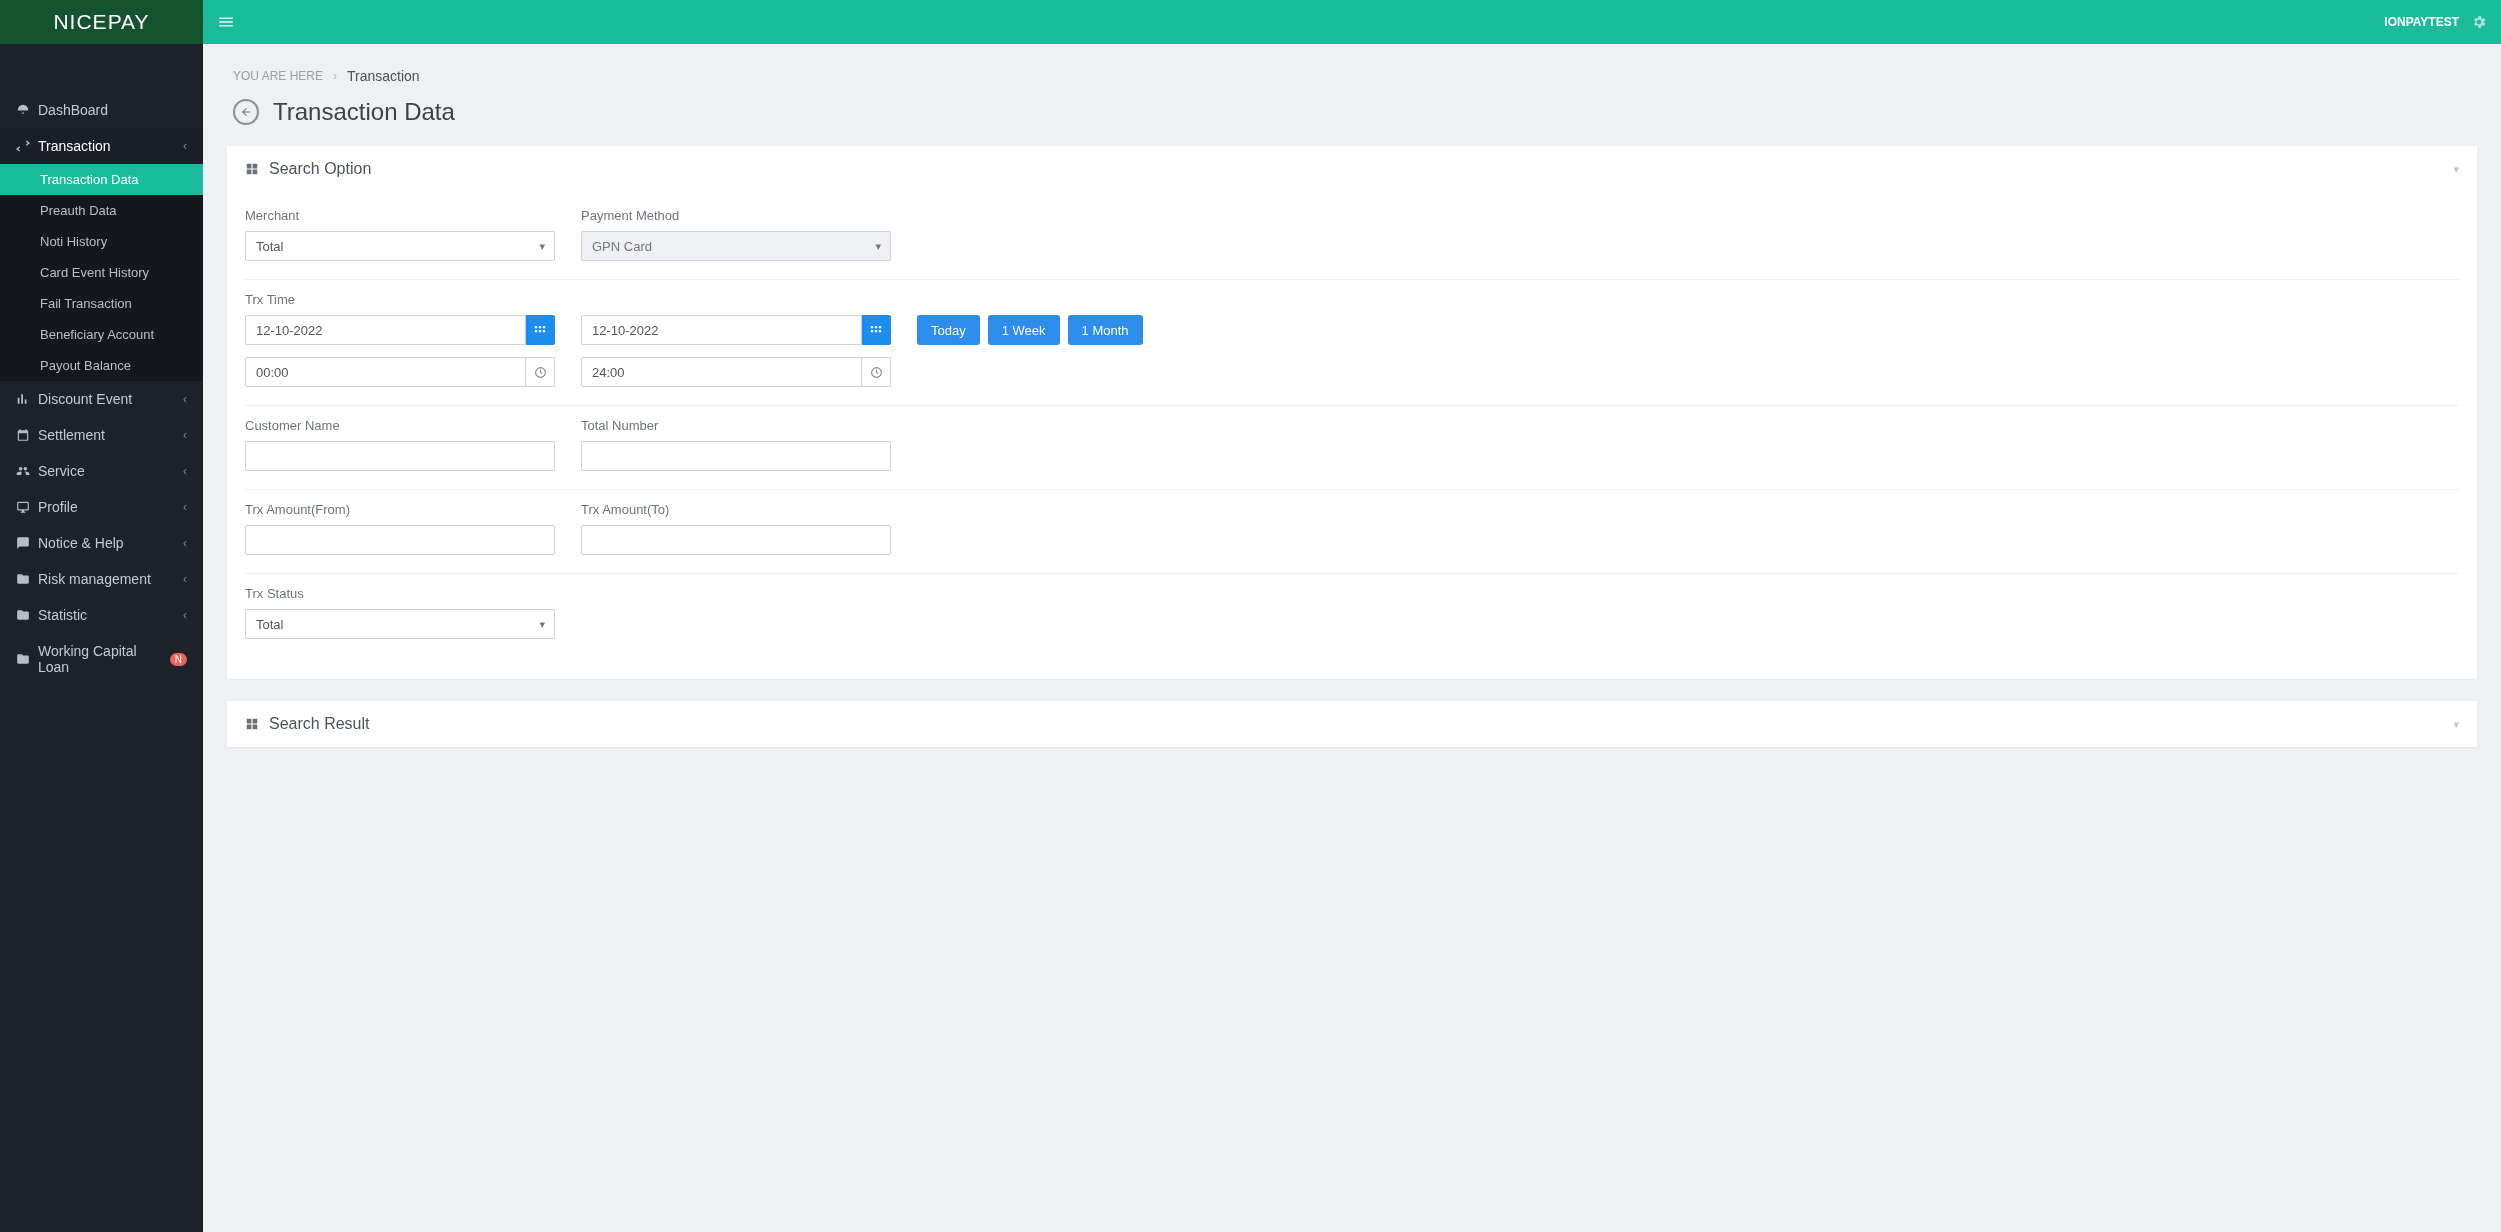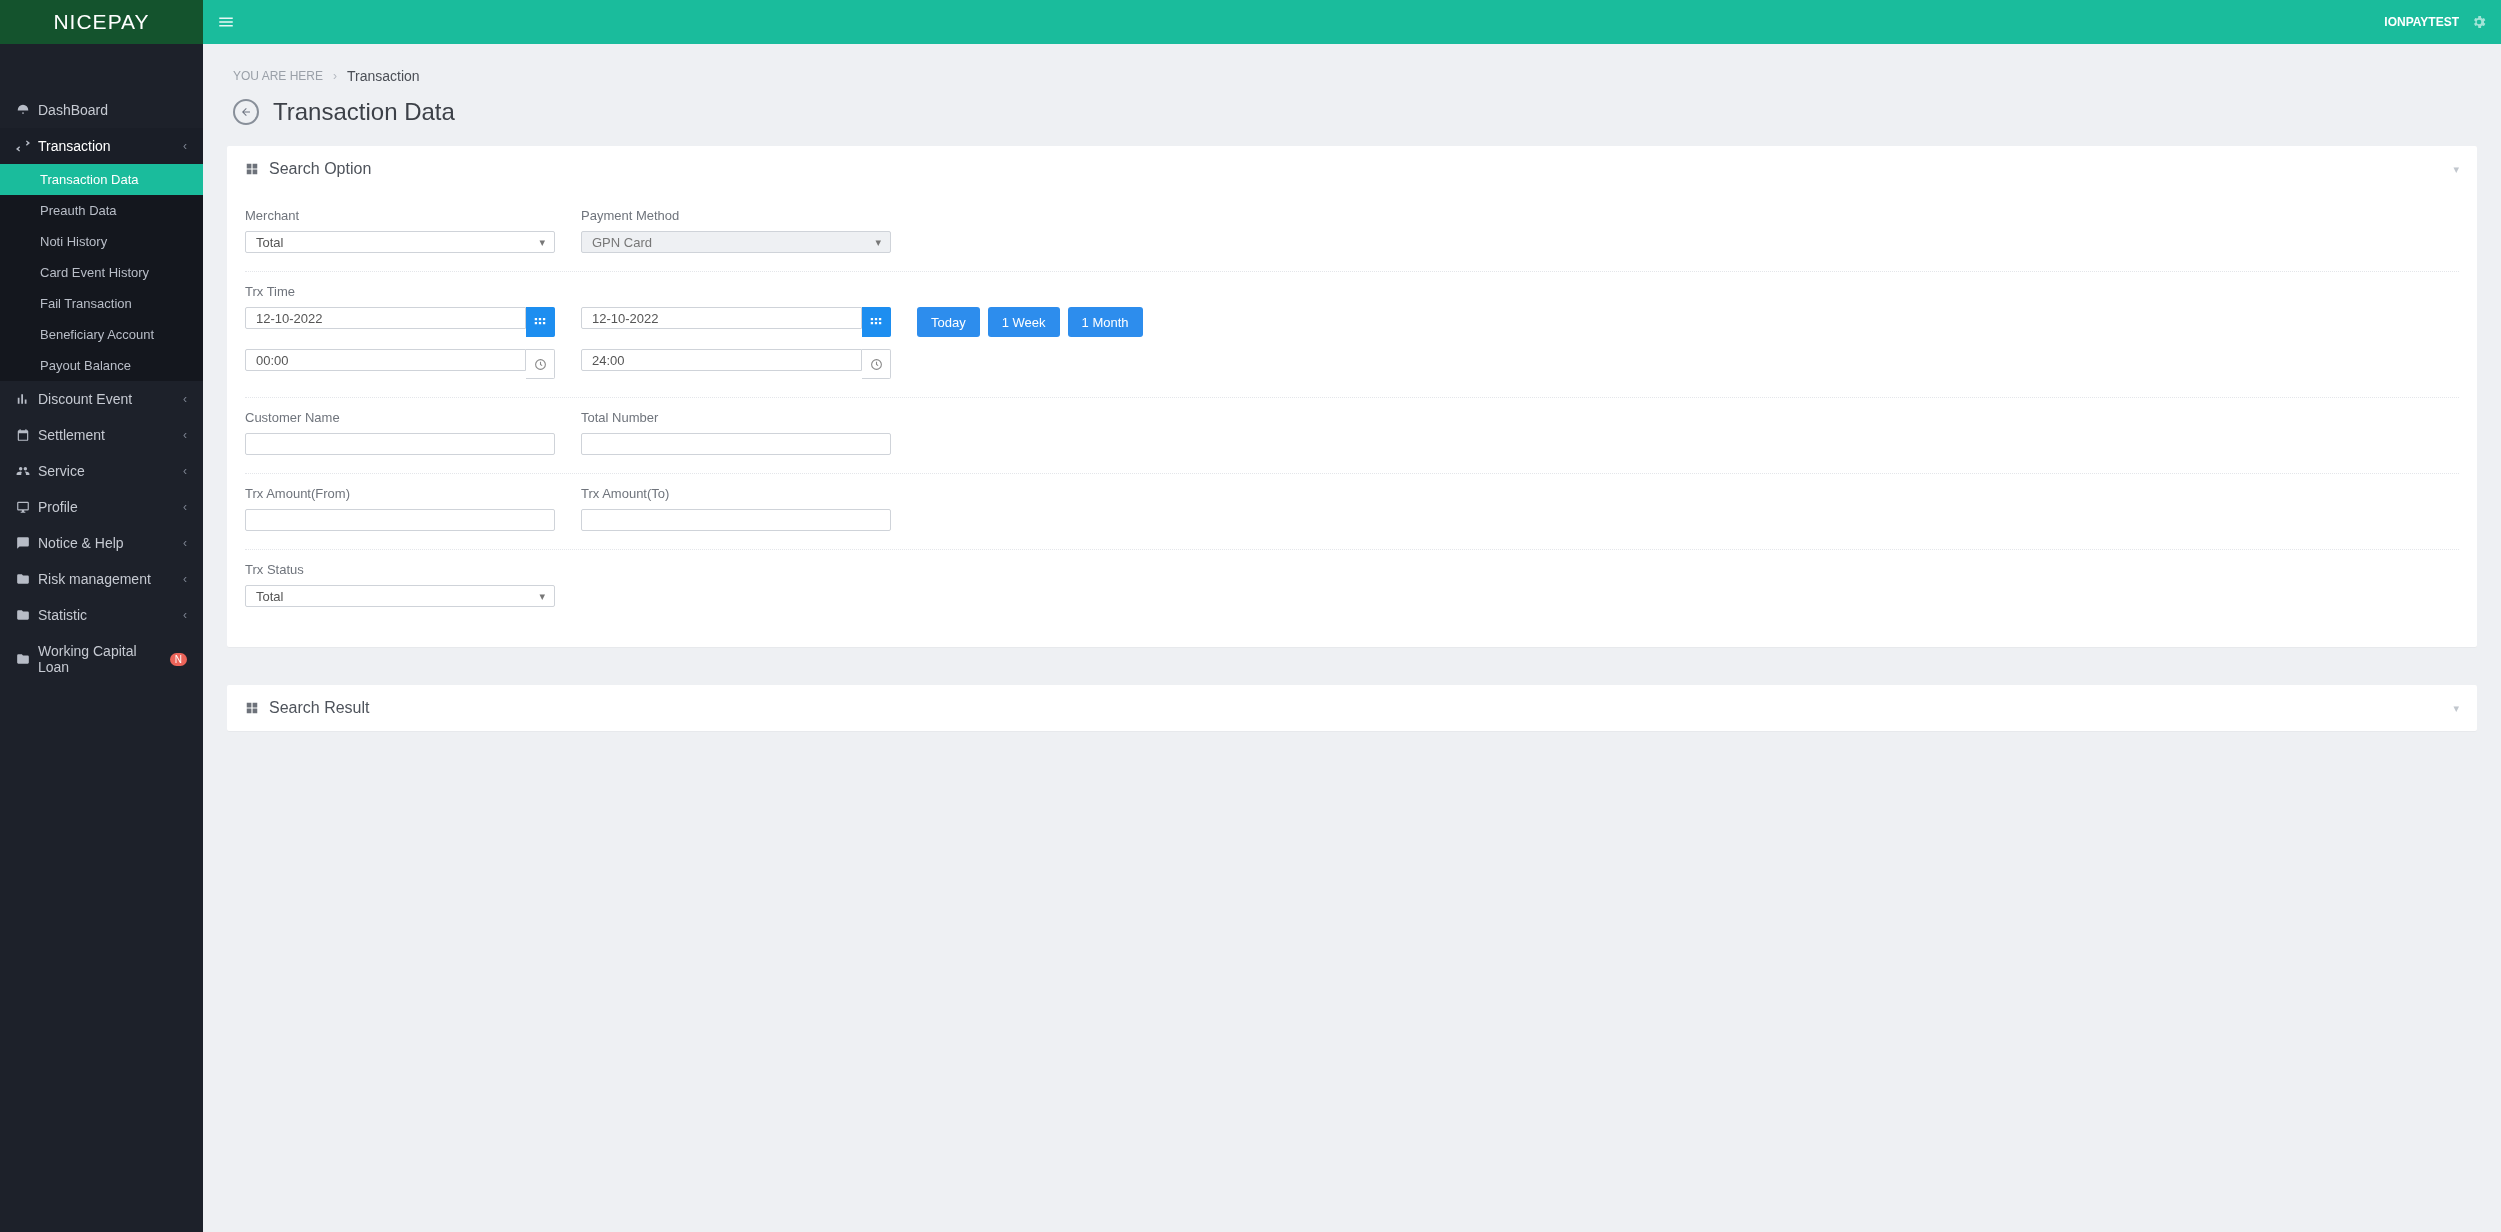--- a/index.html
+++ b/index.html
@@ -23,32 +23,32 @@
 .topbar .spacer { flex:1; }
 .user-label { font-weight:700; font-size:12px; margin-right:12px; }
 .gear { opacity:.6; cursor:pointer; }
 .content { padding:14px 24px 40px; }
 .breadcrumb { display:flex; align-items:center; color:#9aa0a8; font-size:12px; margin:10px 6px 14px; }
 .breadcrumb .sep { margin:0 10px; color:#b4b9c0; }
 .breadcrumb .crumb-current { color:#4b4f56; font-size:14px; }
 .page-title-row { display:flex; align-items:center; margin:0 6px 20px; }
 .back-circle { width:26px; height:26px; border:2px solid #888f99; border-radius:50%; display:inline-flex; align-items:center; justify-content:center; color:#6c7380; margin-right:14px; cursor:pointer; }
 .page-title { font-size:24px; color:#3d4148; font-weight:500; }
-.panel { background:#fff; border-radius:2px; margin-bottom:38px; box-shadow:0 1px 1px rgba(0,0,0,.03); }
+.panel { background:#fff; border-radius:2px; margin-bottom:22px; box-shadow:0 1px 1px rgba(0,0,0,.03); }
 .panel-head { display:flex; align-items:center; padding:14px 18px; border-bottom:0; }
 .panel-head .grid-icon { margin-right:10px; color:#6d727a; }
 .panel-title { font-size:16px; color:#4e535b; font-weight:400; }
 .panel-head .collapse-caret { margin-left:auto; color:#c1c6cd; font-size:11px; cursor:pointer; }
 .panel-body { padding:4px 18px 22px; }
 .row { display:flex; gap:26px; border-bottom:1px dotted #e4e6ea; padding:12px 0 18px; }
 .row:last-child { border-bottom:none; }
 .col { width:310px; }
 .col-wide { width:646px; }
 .field-label { font-size:13px; color:#6f747c; margin-bottom:8px; display:block; }
-.control { width:100%; height:22px; border:1px solid #cfd3d9; border-radius:2px; padding:0 10px; font-size:13px; color:#555; background:#fff; }
+.control { width:100%; height:30px; border:1px solid #cfd3d9; border-radius:2px; padding:0 10px; font-size:13px; color:#555; background:#fff; }
 .control.readonly { background:#eef0f3; color:#777; }
 .select-wrap { position:relative; }
 .select-wrap::after { content:'▾'; position:absolute; right:10px; top:50%; transform:translateY(-50%); color:#777; pointer-events:none; font-size:11px; }
 .input-group { display:flex; }
 .input-group .control { border-top-right-radius:0; border-bottom-right-radius:0; }
 .input-addon { width:32px; height:30px; display:inline-flex; align-items:center; justify-content:center; border:1px solid #cfd3d9; border-left:none; border-radius:0 2px 2px 0; color:#888; background:#fff; cursor:pointer; }
 .input-addon.primary { background:#1d8ef0; border-color:#1d8ef0; color:#fff; }
 .date-col { width:310px; }
 .date-col .stack { display:flex; flex-direction:column; gap:12px;justify-content:center; }
 .quick-btns { display:flex; gap:8px; align-items:flex-start; padding-top:0; }

